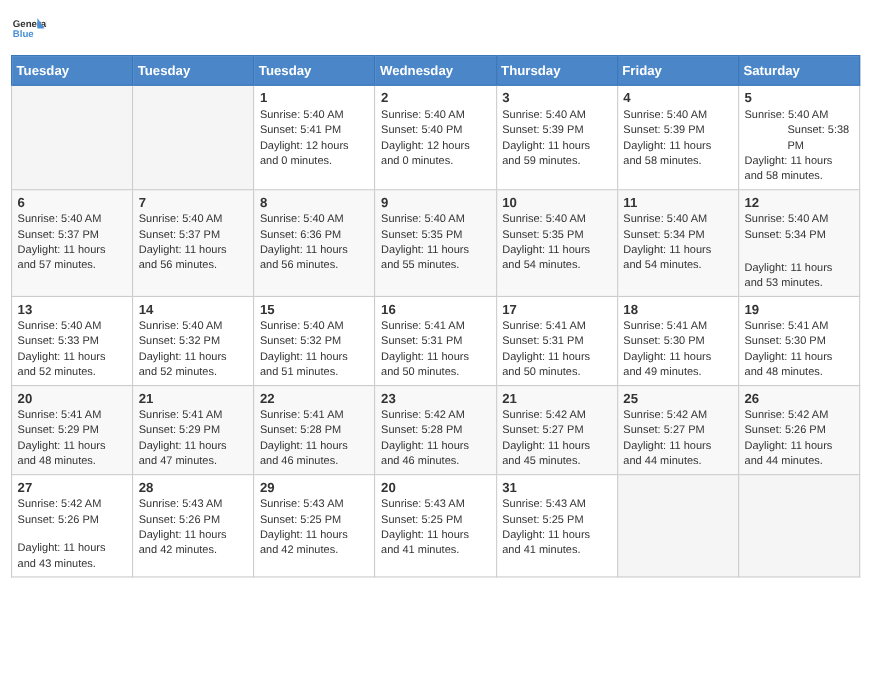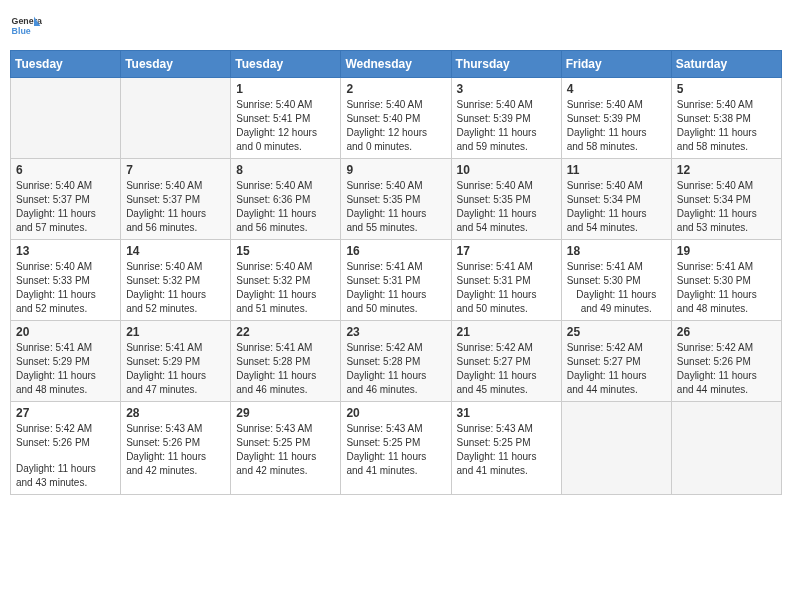--- a/index.html
+++ b/index.html
@@ -142,21 +142,21 @@
           <div class="day-info">
             <span style="display: block;">Sunrise: 5:40 AM</span>
             <span style="display: block;">Sunset: 5:39 PM</span>
             <span style="display: block;">Daylight: 11 hours and 58 minutes.</span>
           </div>
         </td>
         <td>
           <span class="day-number">5</span>
           <div class="day-info">
             <span style="display: block;">Sunrise: 5:40 AM</span>
-            <span style="display: block;">Sunset: 5:38 PM</span>
+            <span style="display: block; margin-left: 39px;">Sunset: 5:38 PM</span>
             <span style="display: block;">Daylight: 11 hours and 58 minutes.</span>
           </div>
         </td>
       </tr>
       <tr>
         <td>
           <span class="day-number">6</span>
           <div class="day-info">
             <span style="display: block;">Sunrise: 5:40 AM</span>
             <span style="display: block;">Sunset: 5:37 PM</span>
@@ -201,21 +201,21 @@
             <span style="display: block;">Sunrise: 5:40 AM</span>
             <span style="display: block;">Sunset: 5:34 PM</span>
             <span style="display: block;">Daylight: 11 hours and 54 minutes.</span>
           </div>
         </td>
         <td>
           <span class="day-number">12</span>
           <div class="day-info">
             <span style="display: block;">Sunrise: 5:40 AM</span>
             <span style="display: block;">Sunset: 5:34 PM</span>
-            <span style="display: block;">Daylight: 11 hours and 53 minutes.</span>
+            <span style="display: block; margin-top: 16px;">Daylight: 11 hours and 53 minutes.</span>
           </div>
         </td>
       </tr>
       <tr>
         <td>
           <span class="day-number">13</span>
           <div class="day-info">
             <span style="display: block;">Sunrise: 5:40 AM</span>
             <span style="display: block;">Sunset: 5:33 PM</span>
             <span style="display: block;">Daylight: 11 hours and 52 minutes.</span>
@@ -251,21 +251,21 @@
             <span style="display: block;">Sunrise: 5:41 AM</span>
             <span style="display: block;">Sunset: 5:31 PM</span>
             <span style="display: block;">Daylight: 11 hours and 50 minutes.</span>
           </div>
         </td>
         <td>
           <span class="day-number">18</span>
           <div class="day-info">
             <span style="display: block;">Sunrise: 5:41 AM</span>
             <span style="display: block;">Sunset: 5:30 PM</span>
-            <span style="display: block; text-align: center;">Daylight: 11 hours and 49 minutes.</span>
+            <span style="display: block;">Daylight: 11 hours and 49 minutes.</span>
           </div>
         </td>
         <td>
           <span class="day-number">19</span>
           <div class="day-info">
             <span style="display: block;">Sunrise: 5:41 AM</span>
             <span style="display: block;">Sunset: 5:30 PM</span>
             <span style="display: block;">Daylight: 11 hours and 48 minutes.</span>
           </div>
         </td>

